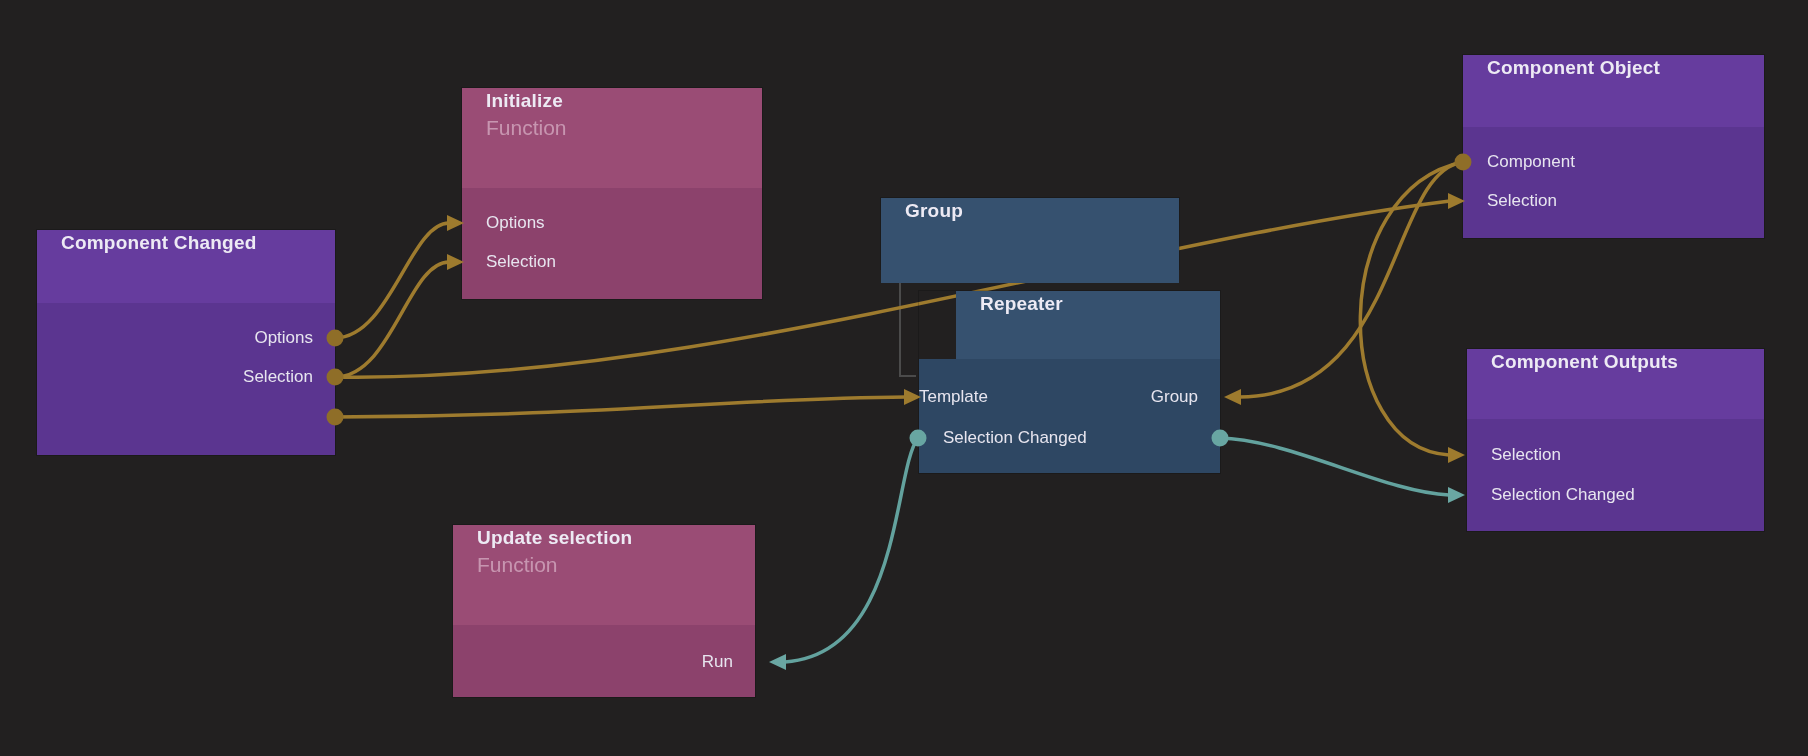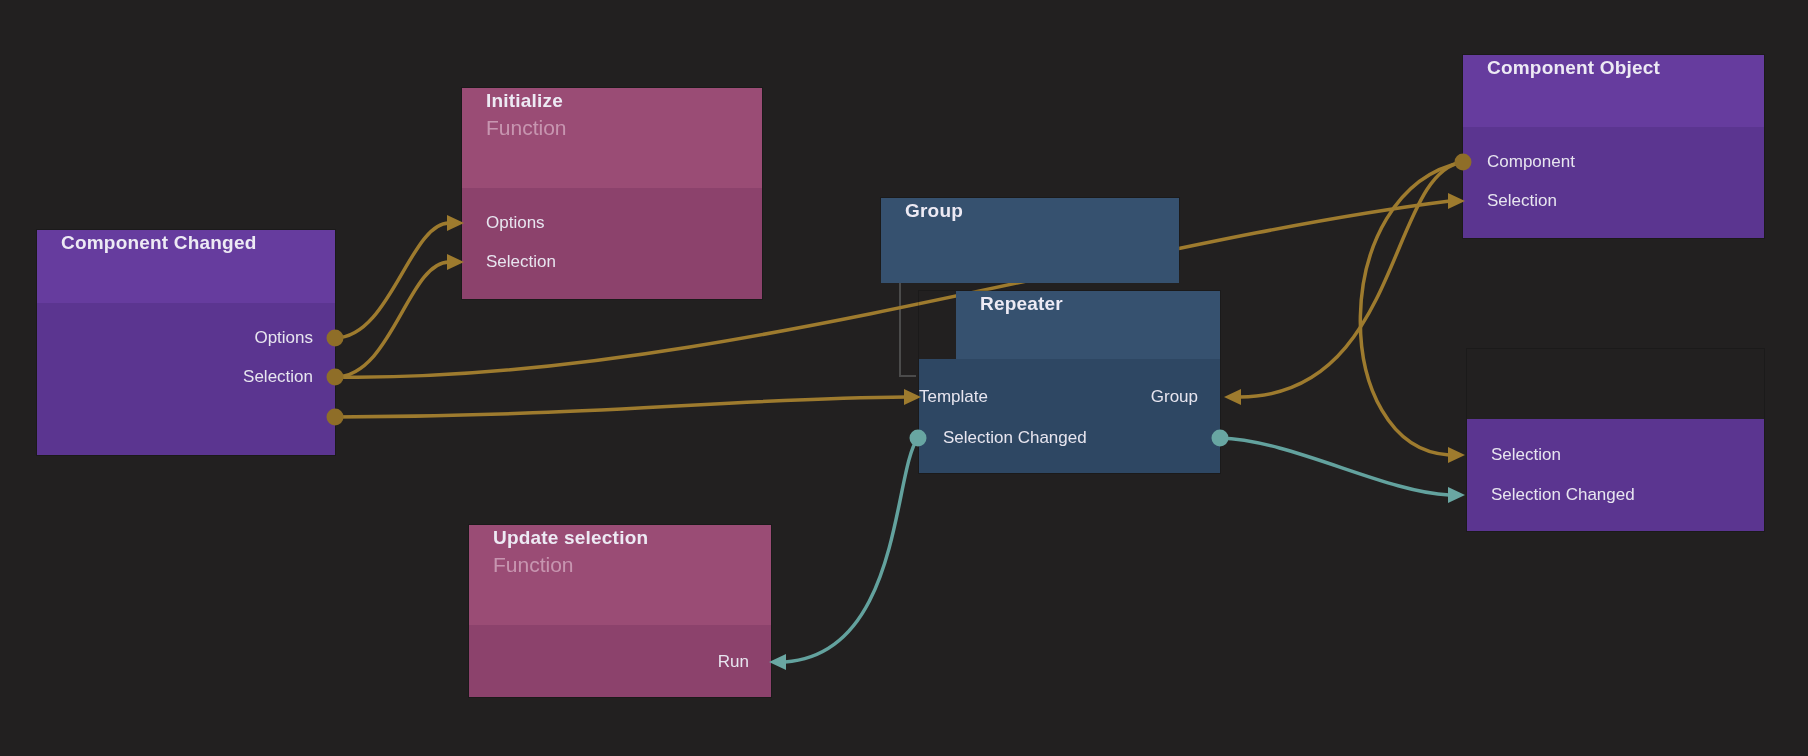--- a/index.html
+++ b/index.html
@@ -57,21 +57,21 @@
   #node-repeater .body{top:68px;}
 
   #node-component-object{left:1463px;top:55px;width:301px;height:183px;}
   #node-component-object .header{height:72px;}
   #node-component-object .body{top:72px;}
 
   #node-component-outputs{left:1467px;top:349px;width:297px;height:182px;}
   #node-component-outputs .header{height:70px;}
   #node-component-outputs .body{top:70px;}
 
-  #node-update-selection{left:469px;top:525px;width:302px;height:172px;}
+  #node-update-selection{left:453px;top:525px;width:302px;height:172px;}
   #node-update-selection .header{height:100px;}
   #node-update-selection .body{top:100px;}
 
   
   .wire{fill:none;stroke-width:3.5px;}
   .wire.gold{stroke:#9e7b2e;}
   .wire.teal{stroke:#63a29e;}
   .hier{fill:none;stroke:#4b4b4b;stroke-width:2px;}
   .dot.gold{fill:#8f6e28;}
   .dot.teal{fill:#68a6a2;}
@@ -149,20 +149,23 @@
     <div class="body"></div>
     <div class="port-row left" style="top:94px;">
       <span>Component</span>
     </div>
     <div class="port-row left" style="top:133px;">
       <span>Selection</span>
     </div>
   </div>
 
   <div class="node purple" id="node-component-outputs">
+    <div class="header">
+      <div class="title">Component Outputs</div>
+    </div>
     <div class="body"></div>
     <div class="port-row left" style="top:93px;">
       <span>Selection</span>
     </div>
     <div class="port-row left" style="top:133px;">
       <span>Selection Changed</span>
     </div>
   </div>
 
   <div class="node pink" id="node-update-selection">

